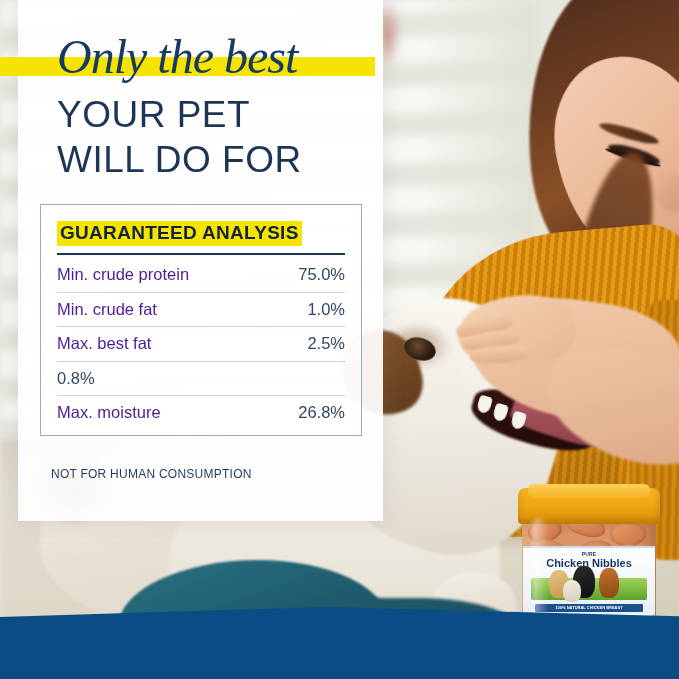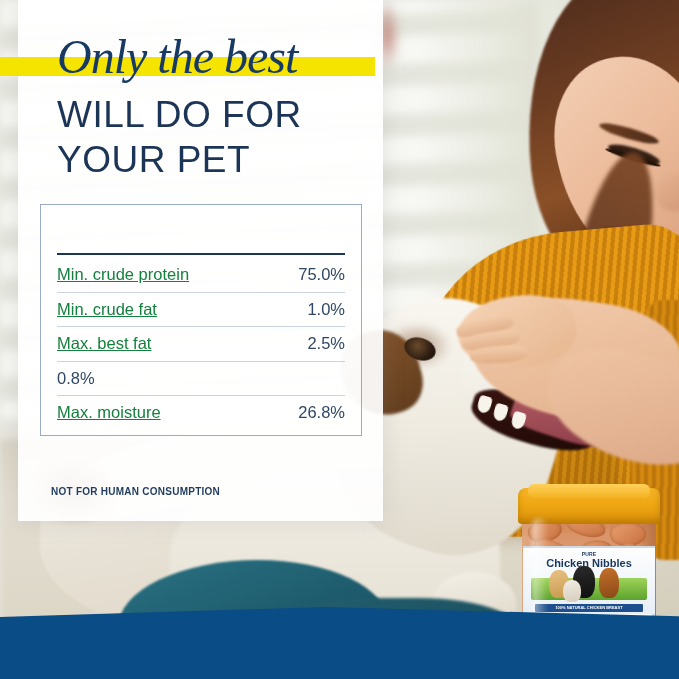--- a/index.html
+++ b/index.html
@@ -418,32 +418,32 @@
     position:absolute;left:16px;right:16px;top:48px;height:2px;background:#1c3557;
   }
   .rows{position:absolute;left:16px;right:16px;top:53px;}
   .row{
     display:flex;justify-content:space-between;align-items:center;
     height:33.5px;
     border-bottom:1px solid #c9d2dd;
     font-size:16.5px;color:#334b66;
   }
   .row:last-child{border-bottom:none;}
-  .row .lbl{color:#15803d;text-decoration:underline;}
+  .row .lbl{color:#4c1d95;}
   .row .val{color:#2f4763;}
 
   
   .ing{
     position:absolute;left:51px;top:444px;width:320px;
     font-size:14.5px;color:#2a4260;line-height:19px;
   }
   .ing b{color:#14243c;font-weight:bold;}
   .notfor{
-    position:absolute;left:51px;top:486px;
-    font-size:10px;font-weight:bold;color:#1f3c5e;letter-spacing:.25px;
+    position:absolute;left:51px;top:467px;
+    font-size:12px;font-weight:normal;color:#1f3c5e;letter-spacing:.25px;
   }
 
   
   .band{
     position:absolute;left:0;bottom:0;width:679px;height:46px;
     background:#0a4c86;
   }
   .band-slope{
     position:absolute;left:0;bottom:46px;width:679px;height:26px;
     background:#0a4c86;
@@ -543,25 +543,28 @@
     <div class="jar-lid-top"></div>
     <div class="jar-shine"></div>
   </div>
 
   <div class="panel"></div>
   <div class="panel-fade"></div>
 
   <div class="hl-bar"></div>
   <div class="h-script">Only the best</div>
   <div class="h-caps">
+    <div>YOUR PET</div>
     <div>WILL DO FOR</div>
-    <div>YOUR PET</div>
   </div>
 
   <div class="card">
+    <div class="card-title-wrap">
+      <span class="card-title">GUARANTEED ANALYSIS</span>
+    </div>
     <div class="card-rule"></div>
     <div class="rows">
       <div class="row">
         <span class="lbl">Min. crude protein</span>
         <span class="val">75.0%</span>
       </div>
       <div class="row">
         <span class="lbl">Min. crude fat</span>
         <span class="val">1.0%</span>
       </div>

